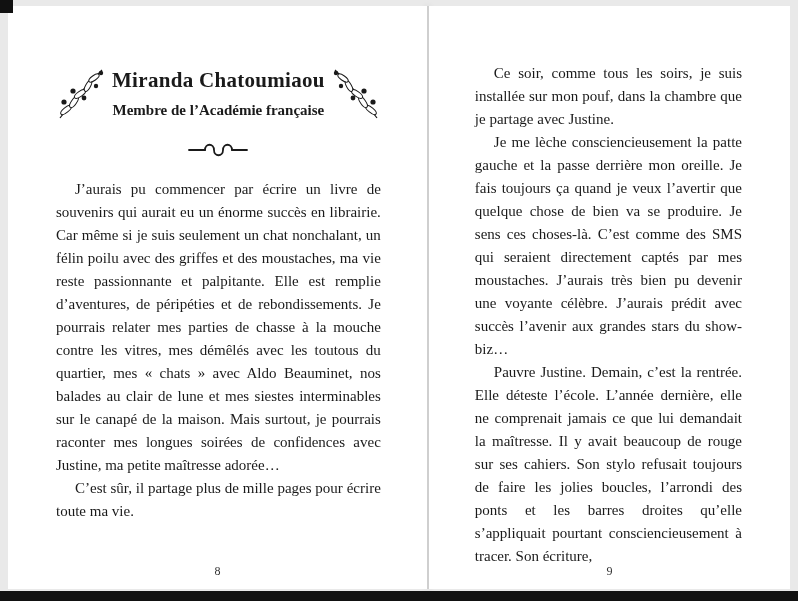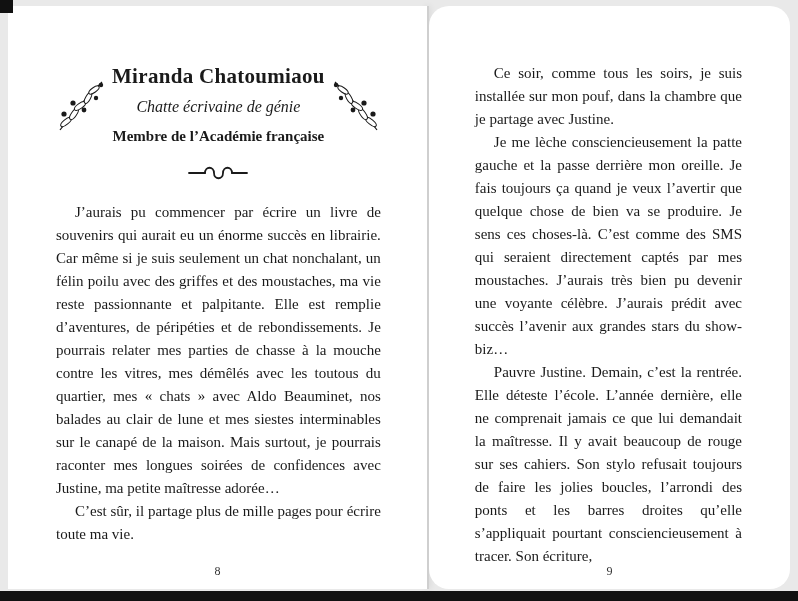--- a/index.html
+++ b/index.html
@@ -41,21 +41,21 @@
     flex: 1 1 0;
     position: relative;
     box-sizing: border-box;
   }
   .gutter {
     width: 2px;
     background: #cfcfcf;
     box-shadow: 0 0 6px rgba(0,0,0,0.18);
   }
   .page-left  { padding: 52px 46px 0 48px; }
-  .page-right { padding: 56px 48px 0 46px; border-radius: 20px; }
+  .page-right { padding: 56px 48px 0 46px; }
 
   
   .heading {
     display: flex;
     align-items: center;
     justify-content: center;
     margin: 6px 0 2px 0;
   }
   .heading-text { text-align: center; padding: 0 6px; }
   .book-title {
@@ -128,21 +128,20 @@
             <circle cx="8" cy="38" r="2.6"></circle>
             <circle cx="17" cy="27" r="2.6"></circle>
             <circle cx="28" cy="34" r="2.4"></circle>
             <circle cx="40" cy="22" r="2.2"></circle>
             <circle cx="45" cy="9" r="2.2"></circle>
           </g>
         </svg>
 
         <div class="heading-text">
           <h1 class="book-title">Miranda Chatoumiaou</h1>
-          <div class="book-subtitle">Chatte écrivaine de génie</div>
           <div class="book-affiliation">Membre de l’Académie française</div>
         </div>
 
         <svg class="laurel mirrored" width="50" height="58" viewBox="0 0 50 58" aria-hidden="true">
           <path d="M4,54 Q20,32 46,6" fill="none" stroke="#1a1a1a" stroke-width="1.2"></path>
           <g fill="#ffffff" stroke="#1a1a1a" stroke-width="1">
             <ellipse cx="10" cy="46" rx="6.5" ry="2.6" transform="rotate(-40 10 46)"></ellipse>
             <ellipse cx="18" cy="38" rx="6.5" ry="2.6" transform="rotate(-55 18 38)"></ellipse>
             <ellipse cx="24" cy="30" rx="6.5" ry="2.6" transform="rotate(-35 24 30)"></ellipse>
             <ellipse cx="32" cy="22" rx="6" ry="2.4" transform="rotate(-60 32 22)"></ellipse>

